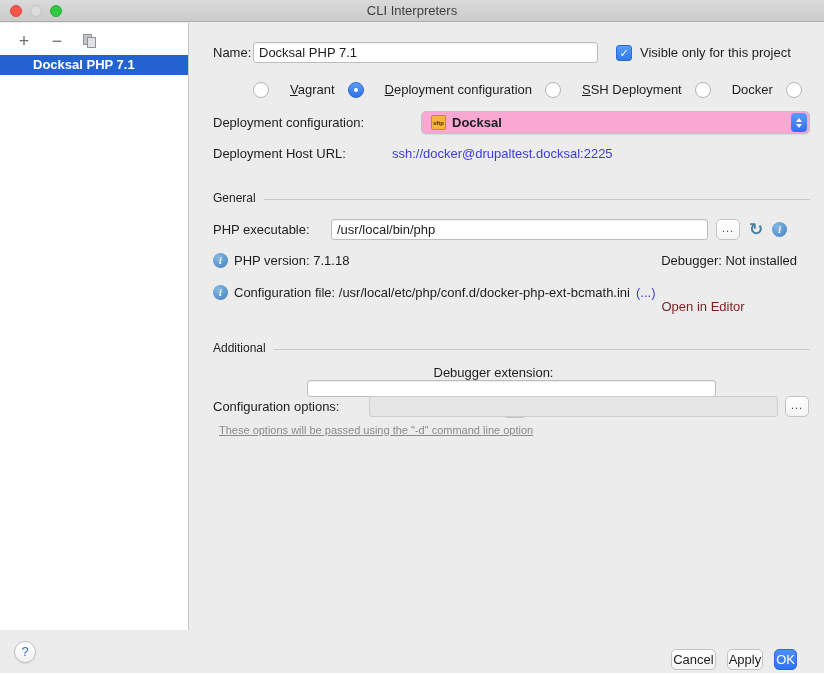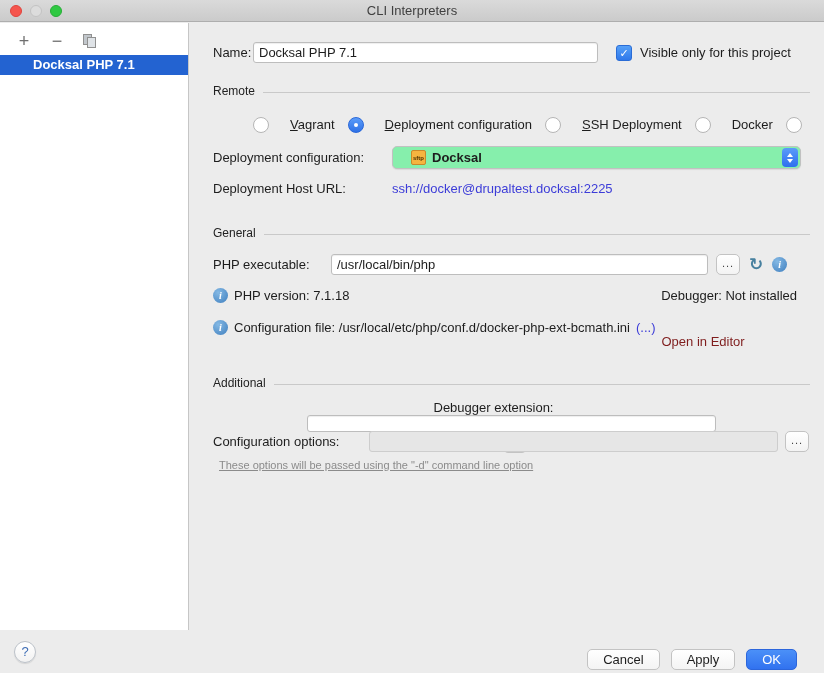--- a/index.html
+++ b/index.html
@@ -76,23 +76,23 @@
   .radio{ width:16px; height:16px; border-radius:50%; background:#fff;
           border:1px solid #b5b5b5; position:relative; flex:0 0 auto; }
   .radio.selected{ background:linear-gradient(#5b9cf9,#2e71e6); border-color:#2a68d9; }
   .radio.selected::after{ content:""; position:absolute; left:5px; top:5px;
           width:4px; height:4px; border-radius:50%; background:#fff; }
   .mn{ text-decoration:underline; }
 
   .depconf-row{ margin-top:13px; height:23px; }
   .field-label{ width:179px; flex:0 0 auto; }
   .combo{
-    position:relative; width:409px; height:23px; background:#86efac;
+    position:relative; width:409px; height:23px; background:#f9a8d4;
     border:1px solid #c1c1c1; border-radius:5px; display:flex; align-items:center;
-    gap:6px; padding-left:18px; box-shadow:0 1px 1px rgba(0,0,0,.08);
+    gap:6px; padding-left:9px; box-shadow:0 1px 1px rgba(0,0,0,.08);margin-left:29px;
   }
   .sftp-badge{
     width:15px; height:15px; background:#f5b43f; border:1px solid #c9882a; border-radius:2px;
     font-size:6px; font-weight:bold; color:#4c3000; display:flex; align-items:center; justify-content:center;
   }
   .combo-value{ font-weight:bold; }
   .stepper{
     position:absolute; right:2px; top:1px; width:16px; height:19px; border-radius:4px;
     background:linear-gradient(#5b9cf9,#2e70ee); display:flex; flex-direction:column;
     align-items:center; justify-content:center; gap:2px;
@@ -141,21 +141,21 @@
   .footer{ position:absolute; left:0; bottom:0; width:824px; height:43px;
            display:flex; align-items:center; }
   .help-btn{
     width:22px; height:22px; margin-left:14px; border-radius:50%;
     background:linear-gradient(#ffffff,#f2f2f2); border:1px solid #bcc2c9;
     color:#3e6db5; font-size:13px; text-align:center; line-height:20px;
     box-shadow:0 1px 1px rgba(0,0,0,.1);
   }
   .footer-spacer{ flex:1; }
   .btn{
-    height:21px; padding:0 15px; margin-left:11px; border-radius:5px;
+    height:21px; padding:0 1px; margin-left:11px; border-radius:5px;
     background:linear-gradient(#ffffff,#f4f4f4); border:1px solid #c3c3c3;
     font-family:inherit; font-size:13px; color:#1d1d1d; line-height:18px;margin-top:16px;
   }
   .btn.primary{
     background:linear-gradient(#4b90f8,#3172ef); border-color:#2c66dc; color:#fff;
     margin-right:27px;
   }
 </style>
 </head>
 <body>
@@ -189,24 +189,20 @@
 
 <div class="content">
 
   <div class="row name-row">
     <span class="lbl">Name:</span>
     <input class="text" type="text" value="Docksal PHP 7.1" style="">
     <span class="checkbox"><span>✓</span></span>
     <span class="cb-label">Visible only for this project</span>
   </div>
 
-  <div class="section-header sh-remote">
-    <span>Remote</span>
-    <span class="section-line"></span>
-  </div>
 
   <div class="row radio-row">
     <span class="radio-opt">
       <span class="radio"></span>
       <span><span class="mn">V</span><span>agrant</span></span>
     </span>
     <span class="radio-opt">
       <span class="radio selected"></span>
       <span><span class="mn">D</span><span>eployment configuration</span></span>
     </span>

